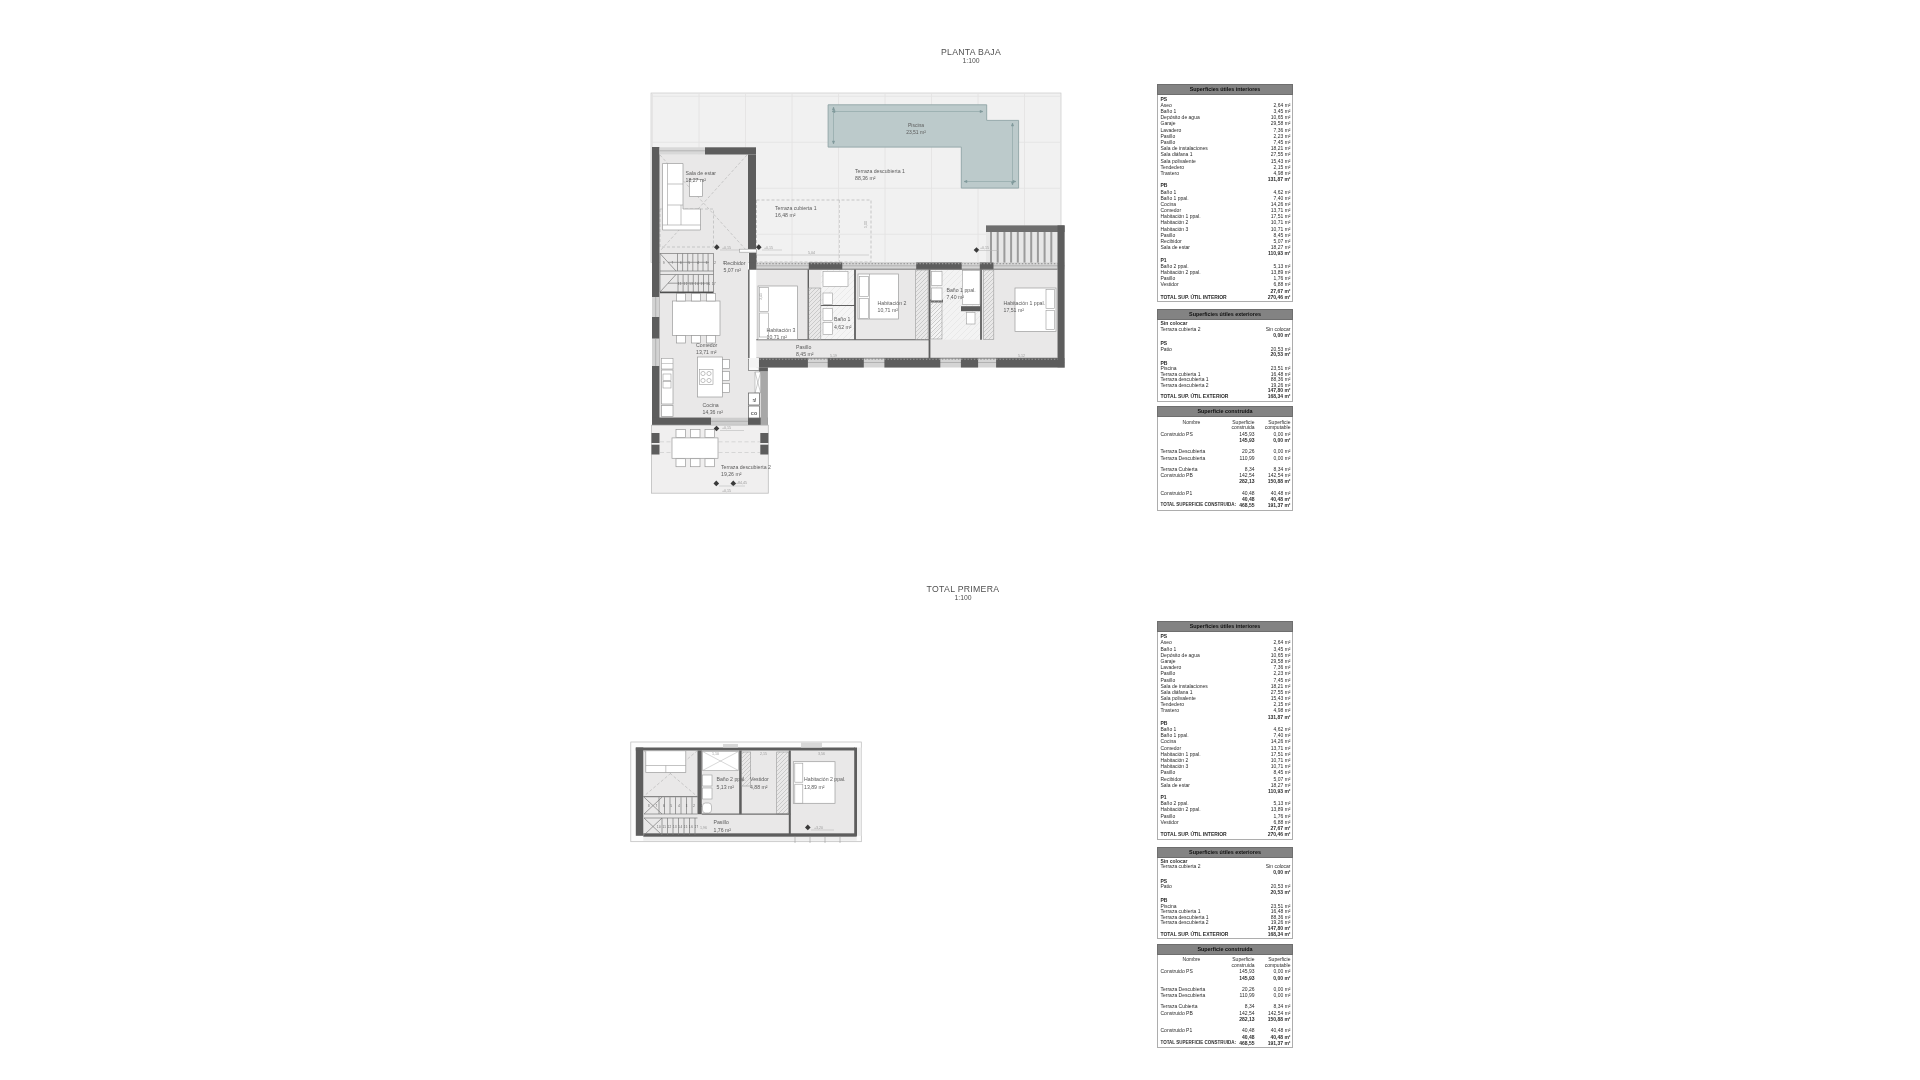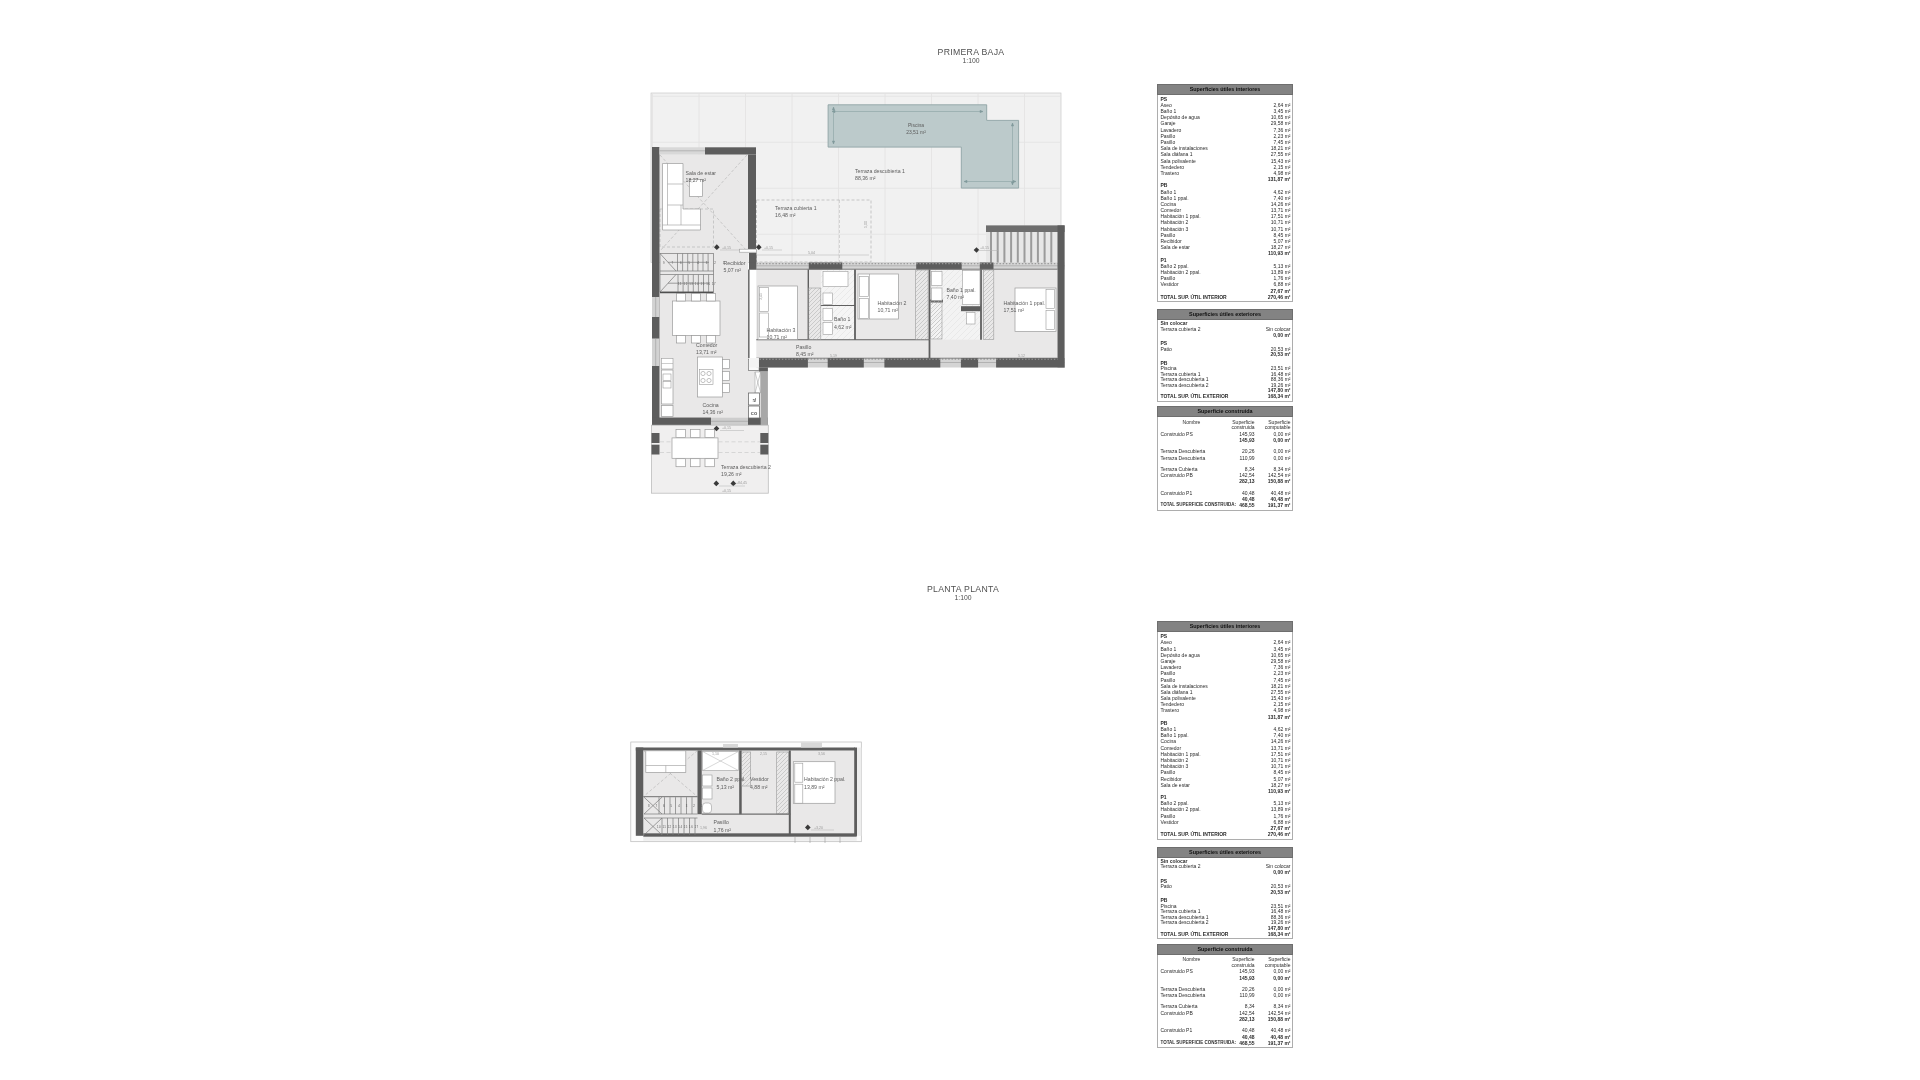--- a/index.html
+++ b/index.html
@@ -494,24 +494,24 @@
 <line x1="795" y1="837" x2="795" y2="843"></line>
 <line x1="810" y1="837" x2="810" y2="843"></line>
 <line x1="825" y1="837" x2="825" y2="843"></line>
 <line x1="840" y1="837" x2="840" y2="843"></line>
 </g>
 
 <rect x="723" y="744" width="15" height="3.5" fill="#d8d8d8"></rect>
 <rect x="801" y="742.5" width="21" height="5" fill="#d8d8d8"></rect>
 </svg>
 
-<div class="title" style="left:896px;top:46.5px;width:150px;font-size:8.7px;letter-spacing:0.3px">PRIMERA BAJA</div>
+<div class="title" style="left:896px;top:46.5px;width:150px;font-size:8.7px;letter-spacing:0.3px">PLANTA BAJA</div>
 <div class="title" style="left:896px;top:57px;width:150px;font-size:6.8px">1:100</div>
 
-<div class="title" style="left:888px;top:583.5px;width:150px;font-size:8.7px;letter-spacing:0.3px">PLANTA PLANTA</div>
+<div class="title" style="left:888px;top:583.5px;width:150px;font-size:8.7px;letter-spacing:0.3px">TOTAL PRIMERA</div>
 <div class="title" style="left:888px;top:594px;width:150px;font-size:6.8px">1:100</div>
 
 <div class="tblock" style="top:83.5px">
 
 <div class="thead">Superficies útiles interiores</div>
 <div class="tbody">
 <div class="tr">
         <span class="tl" style="font-weight:bold">PS</span>
       </div>
 <div class="tr">

